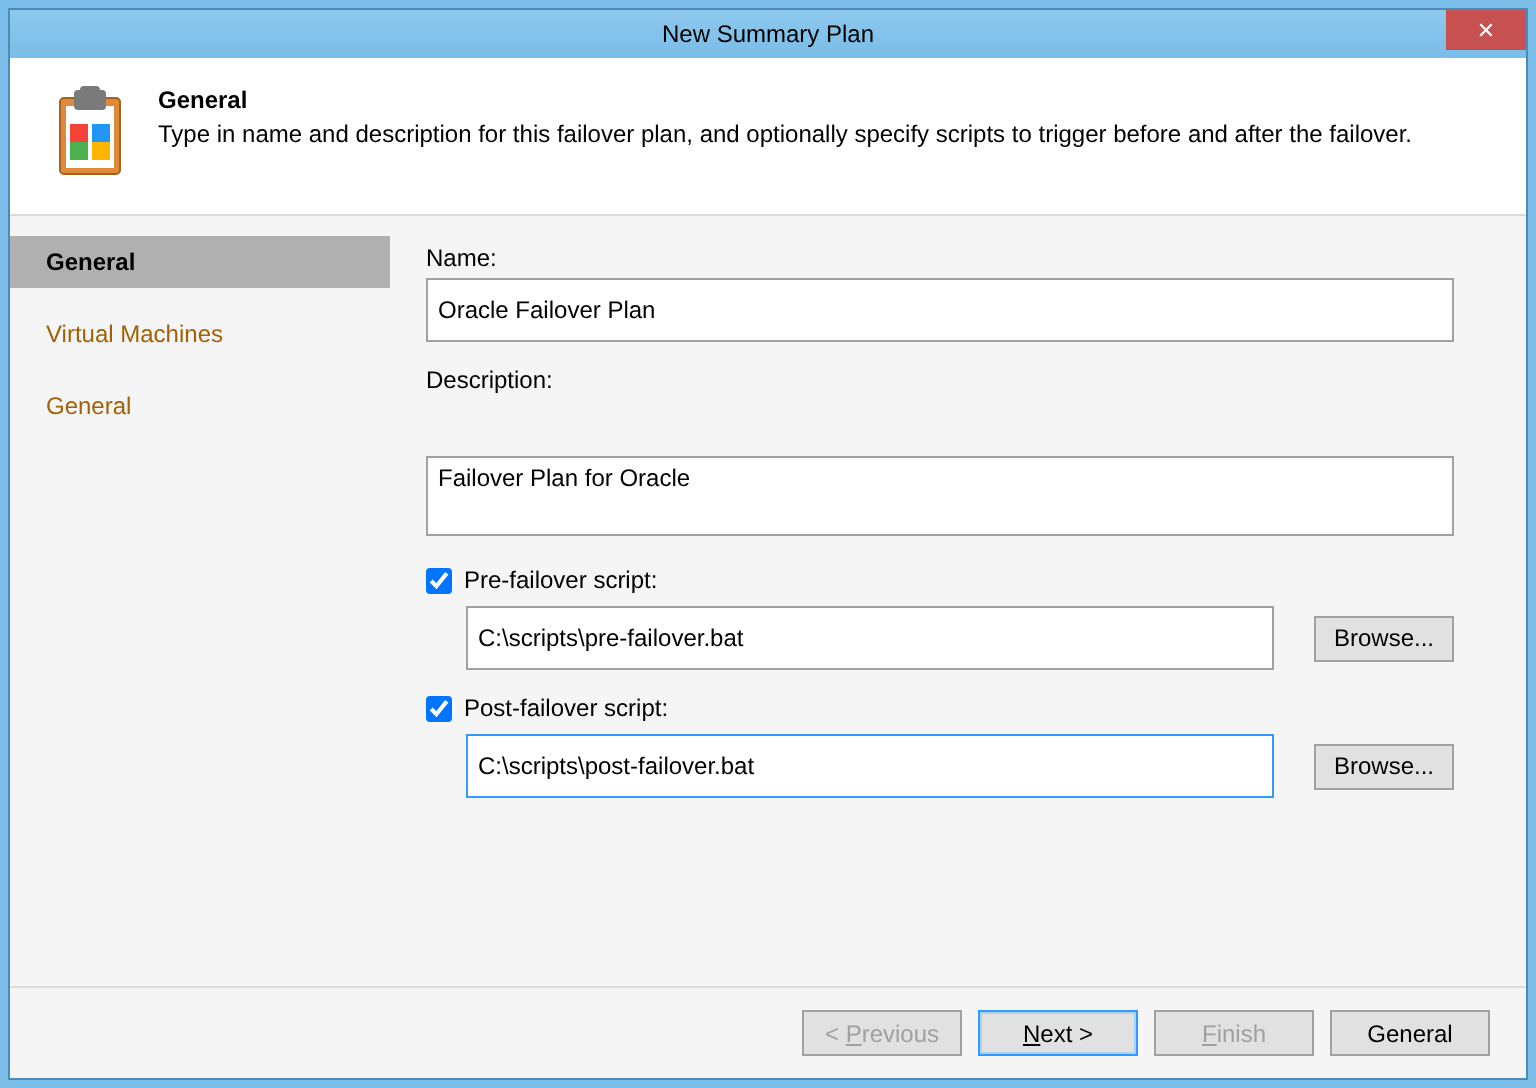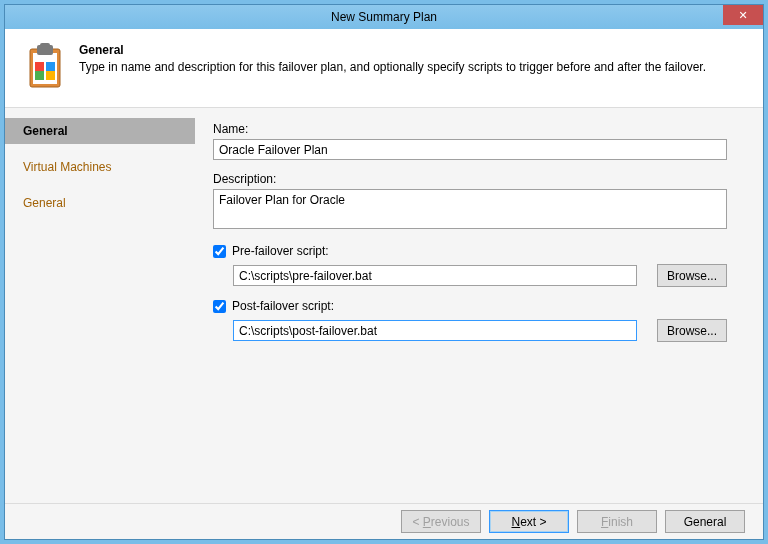--- a/index.html
+++ b/index.html
@@ -16,31 +16,31 @@
   .header-text p { margin: 0; font-size: 12px; }
 
   .body-area { flex: 1; display: flex; min-height: 0; background: #f5f5f5; }
   .sidebar { width: 190px; background: #f5f5f5; border-right: 0; padding-top: 10px; }
   .sidebar-item { padding: 6px 18px; font-size: 12px; color: #a16207; cursor: pointer; margin-bottom: 10px; }
   .sidebar-item.active { background: #b0b0b0; color: #000; font-weight: bold; }
 
   .main { flex: 1; padding: 14px 36px 10px 18px; background: #f5f5f5; }
   .field-label { display: block; margin-bottom: 3px; font-size: 12px; }
   .text-input, .textarea-input { width: 100%; border: 1px solid #a0a0a0; background: #fff; padding: 3px 5px; font-family: inherit; font-size: 12px; }
-  .text-input { height: 21px; }
-  .textarea-input { height: 40px; resize: none; }
+  .text-input { height: 32px; }
+  .textarea-input { height: 40px; resize: none; margin-top: 28px; }
   .group { margin-bottom: 12px; }
   .chk-row { display: flex; align-items: center; margin-bottom: 6px; margin-top: 4px; }
   .chk-row input[type="checkbox"] { margin: 0 6px 0 0; }
   .script-row { display: flex; align-items: center; gap: 20px; padding-left: 20px; }
   .script-row .text-input { flex: 1; }
   .browse-btn { width: 70px; height: 23px; border: 1px solid #a0a0a0; background: #e1e1e1; cursor: pointer; font-family: inherit; font-size: 12px; }
   .script-row .text-input.focused { border: 1px solid #3399ff; }
 
-  .footer { height: 36px; border-top: 1px solid #dcdcdc; background: #f5f5f5; display: flex; align-items: center; justify-content: flex-end; padding: 0 18px; gap: 8px; }
+  .footer { height: 46px; border-top: 1px solid #dcdcdc; background: #f5f5f5; display: flex; align-items: center; justify-content: flex-end; padding: 0 18px; gap: 8px; }
   .wiz-btn { width: 80px; height: 23px; border: 1px solid #a0a0a0; background: #e1e1e1; cursor: pointer; font-family: inherit; font-size: 12px; }
   .wiz-btn:disabled, .wiz-btn.disabled { color: #a0a0a0; cursor: default; }
   .wiz-btn.default { border: 1px solid #3399ff; box-shadow: 0 0 0 1px #a7d3f3 inset; }
 
   u { text-decoration: underline; }
 </style>
 </head>
 <body>
 
 <div class="window">

